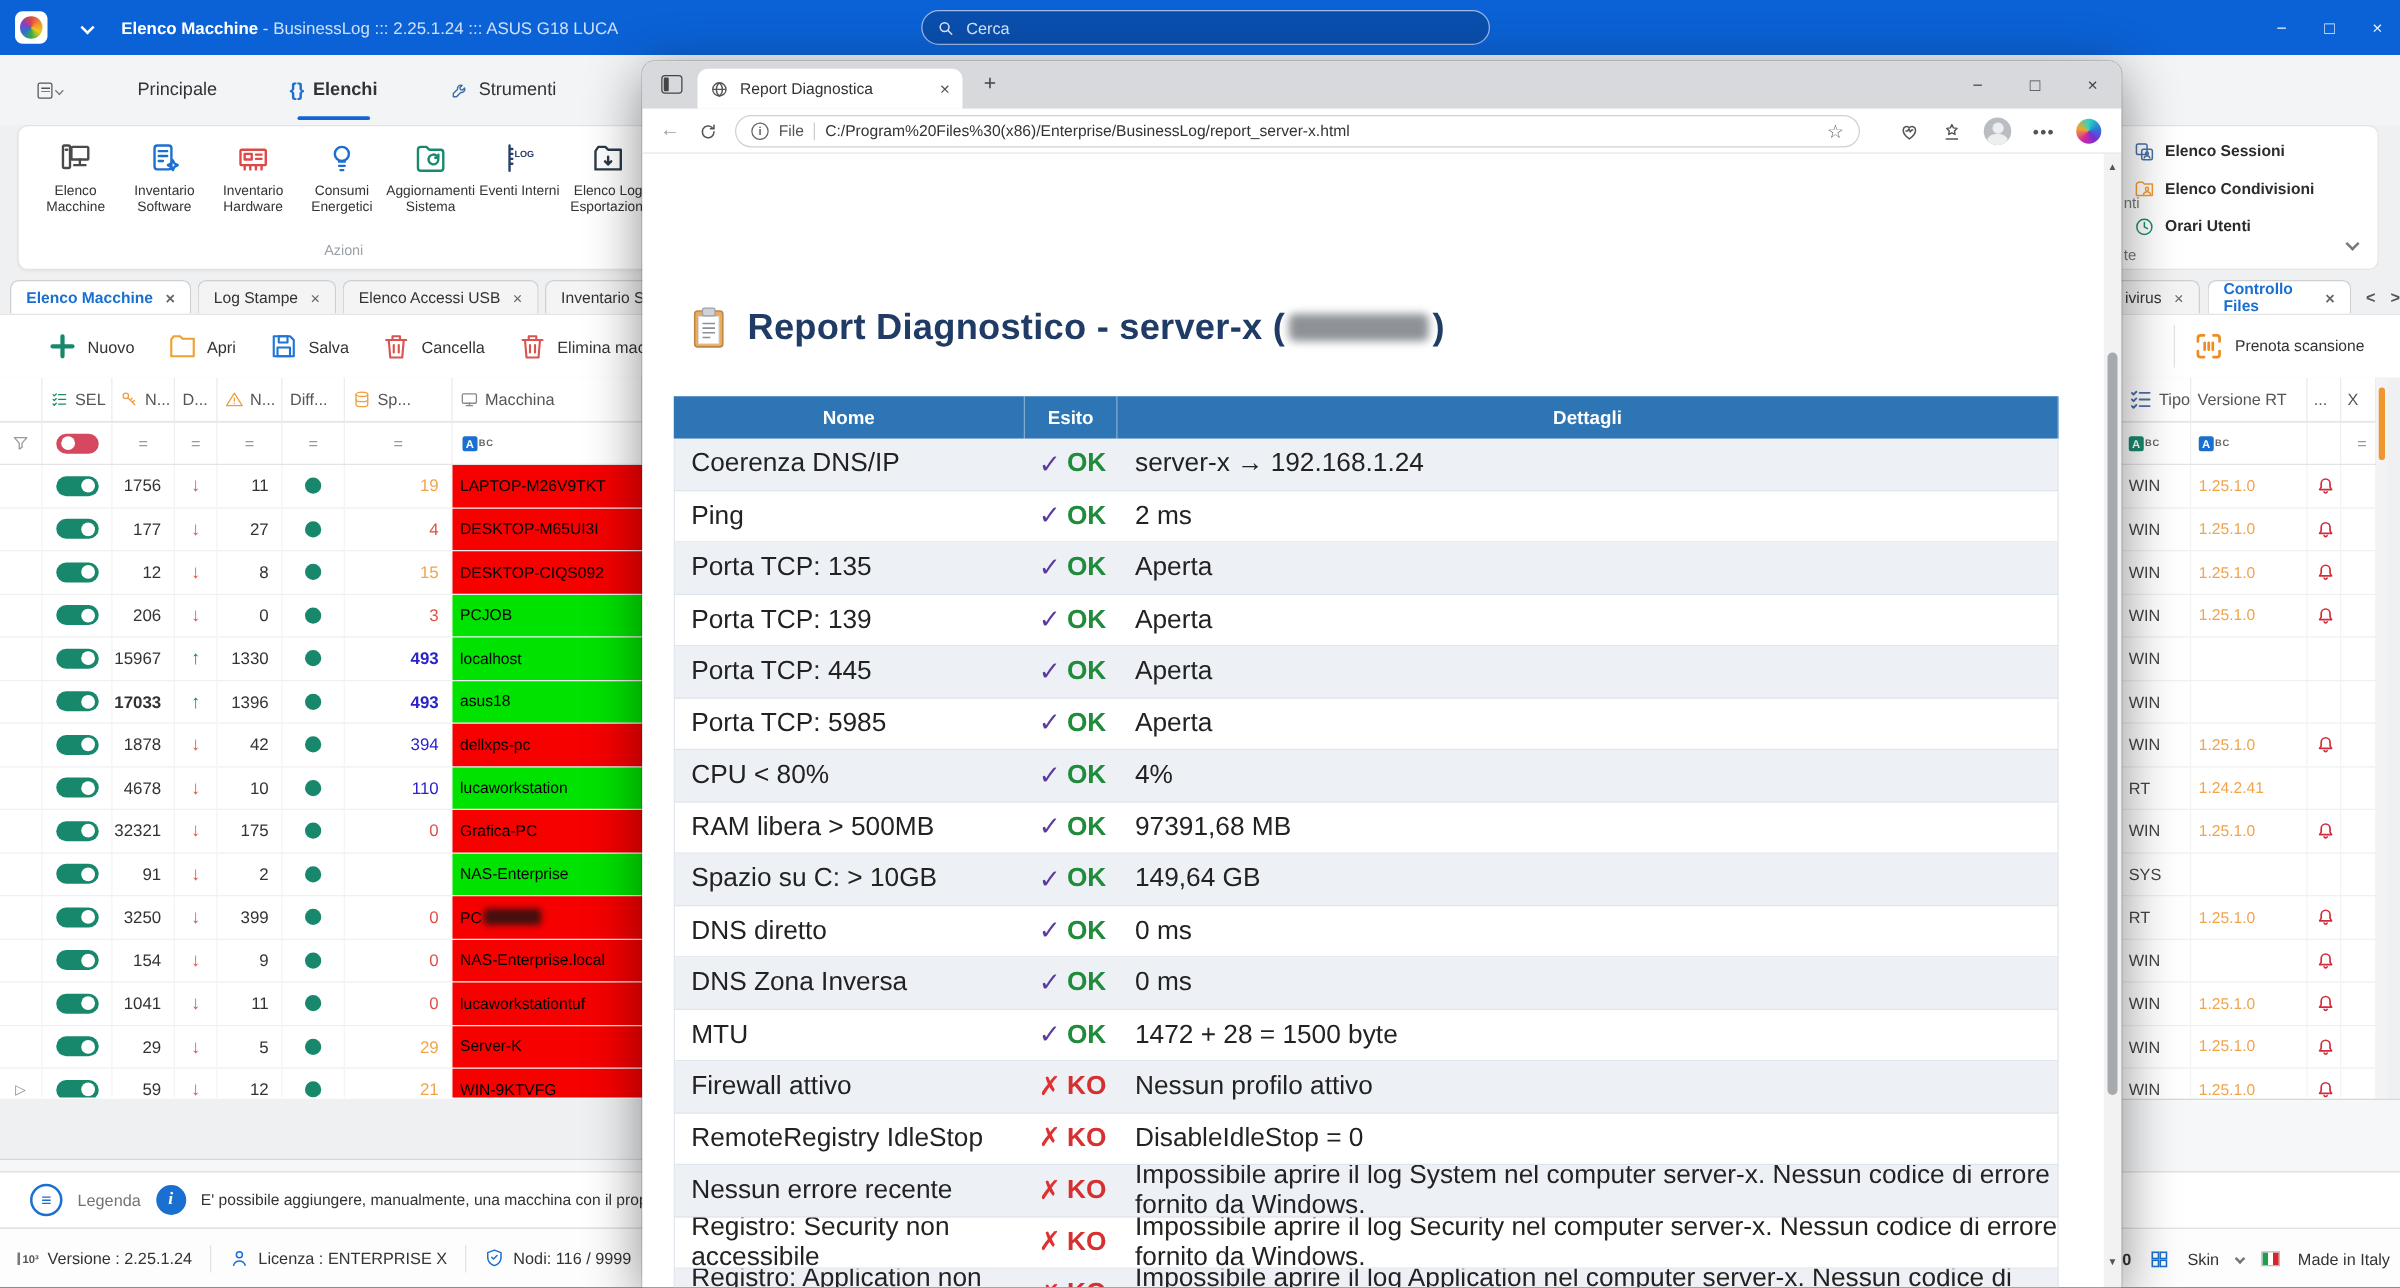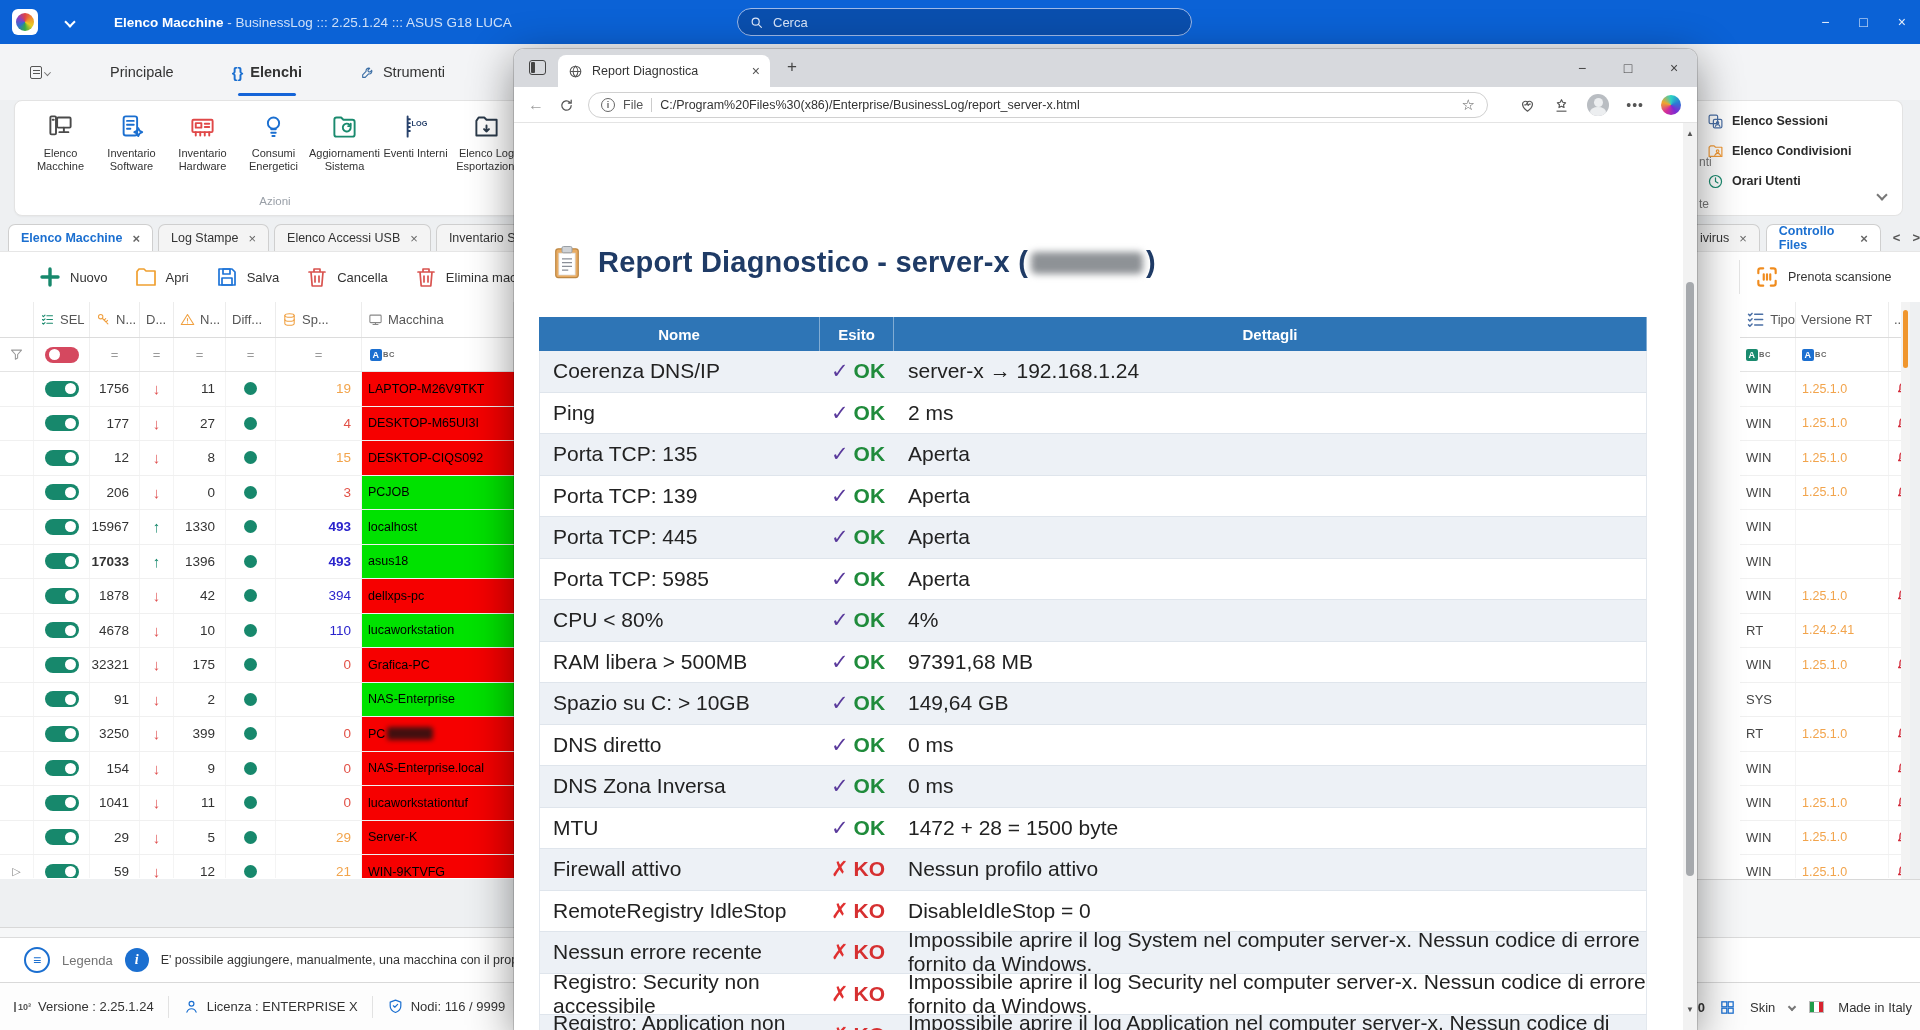--- a/index.html
+++ b/index.html
@@ -11,21 +11,21 @@
   
   .titlebar{position:absolute;left:0;top:0;width:1920px;height:44px;background:#0b62d6;
             display:flex;align-items:center;color:#fff;}
   .appicon{width:26px;height:26px;margin-left:12px;background:#fff;border-radius:6px;
            display:flex;align-items:center;justify-content:center;}
   .appicon i{width:18px;height:18px;border-radius:50%;
      background:conic-gradient(#e04444,#f09030,#e8cc20,#35aa45,#2f6fd0,#8a3fc0,#e04444);}
   .tb-chev{margin-left:28px;}
   .chev{display:inline-block;width:8px;height:8px;border-right:2px solid currentColor;
         border-bottom:2px solid currentColor;transform:rotate(45deg);}
-  .tb-title{margin-left:40px;font-size:13.5px;white-space:nowrap;}
+  .tb-title{margin-left:23px;font-size:13.5px;white-space:nowrap;}
   .tb-title b{font-weight:700;}
   .tb-title span{color:#cfe0f8;}
   .searchbox{position:absolute;left:737px;top:8px;width:455px;height:28px;background:#0a4fae;
              border:1px solid #9db9e8;border-radius:14px;display:flex;align-items:center;padding:0 12px;gap:8px;}
   .searchbox .mag{width:13px;height:13px;color:#dfe9fb;}
   .searchbox input{flex:1;background:transparent;border:none;outline:none;color:#fff;font-size:13px;
                    font-family:inherit;}
   .searchbox input::placeholder{color:#d7e4f8;}
   .winbtns{position:absolute;right:14px;top:0;height:44px;display:flex;align-items:center;gap:30px;
            color:rgba(255,255,255,.9);font-size:14px;}
@@ -139,21 +139,21 @@
   .ritem .ric{width:17px;height:17px;flex:none;}
   .rfrag{position:absolute;font-size:12px;color:#777;}
   .rchev{position:absolute;right:16px;top:90px;color:#777;}
   .rtabrow{position:absolute;left:-10px;top:224px;display:flex;gap:6px;height:27px;}
   .rtoolbar{position:absolute;left:0;top:251px;width:223px;height:51px;background:#fff;
       border-top:1px solid #e6e6e6;display:flex;align-items:center;text-align:right;}
   .rtooldiv{width:1px;height:34px;background:#e4e4e4;margin-left:42px;}
   .scanic{width:26px;height:26px;color:#f08c1e;margin-left:14px;}
   .rtoolbar .tlabel{font-size:12.5px;color:#333;margin-left:8px;white-space:nowrap;}
   .tabarrows{display:flex;align-items:center;gap:12px;font-size:13px;color:#555;font-weight:700;padding-left:6px;}
-  .rgrid{position:absolute;left:0;top:302px;width:204px;height:577px;background:#fff;overflow:hidden;padding-left:43px;}
+  .rgrid{position:absolute;left:0;top:302px;width:204px;height:577px;background:#fff;overflow:hidden;}
   .rg-row{display:grid;grid-template-columns:56px 93px 27px 28px;align-items:stretch;}
   .rg-head{height:36px;border-bottom:1px solid #dcdcdc;}
   .rg-head .cell{display:flex;align-items:center;gap:4px;font-size:13px;color:#555;
       border-right:1px solid #ececec;padding-left:5px;overflow:hidden;white-space:nowrap;}
   .rg-filter{height:34px;border-bottom:1px solid #e4e4e4;}
   .rg-filter .cell{display:flex;align-items:center;padding-left:6px;color:#9a9a9a;font-size:13px;
       border-right:1px solid #f0f0f0;}
   .rgrows{height:506px;overflow:hidden;}
   .rrow{height:34.5px;border-bottom:1px solid #f0f0f0;}
   .rrow .cell{display:flex;align-items:center;border-right:1px solid #f4f4f4;padding-left:6px;overflow:hidden;}

